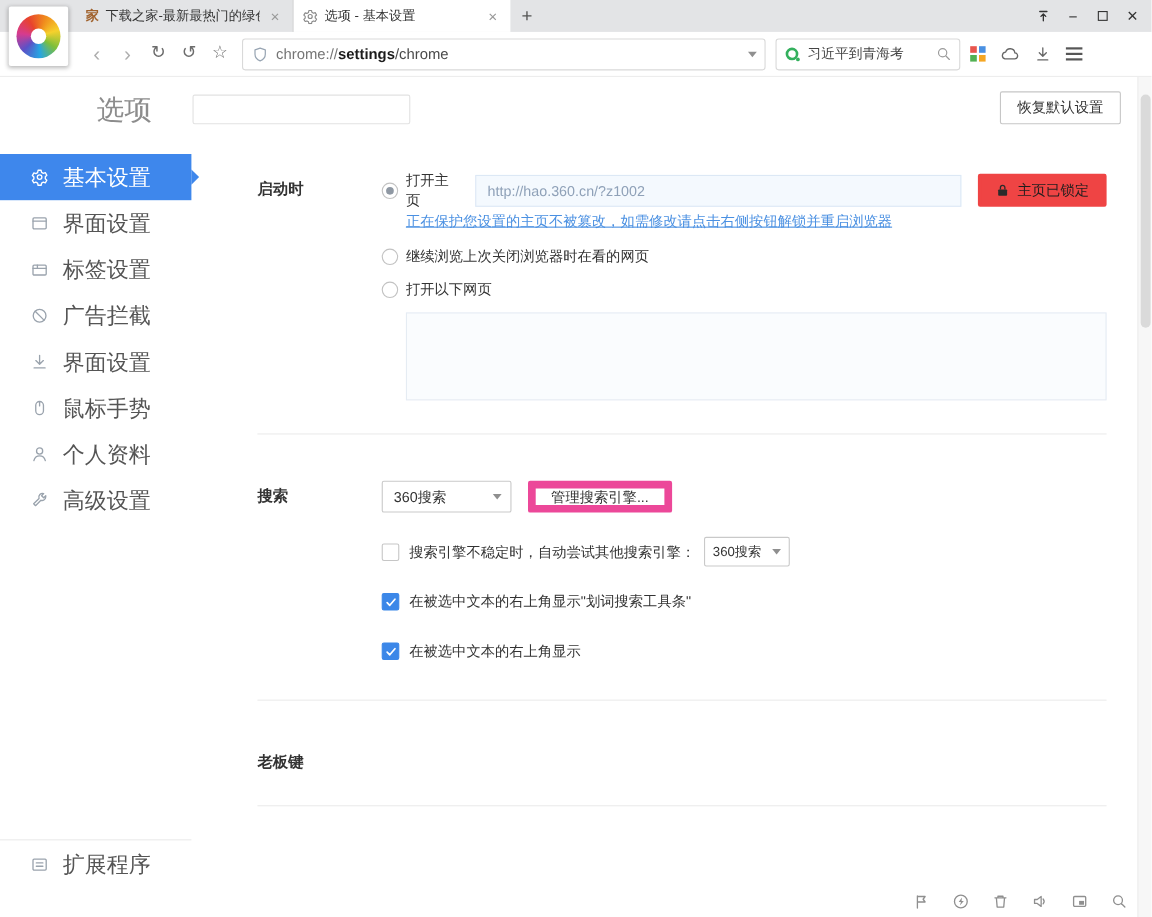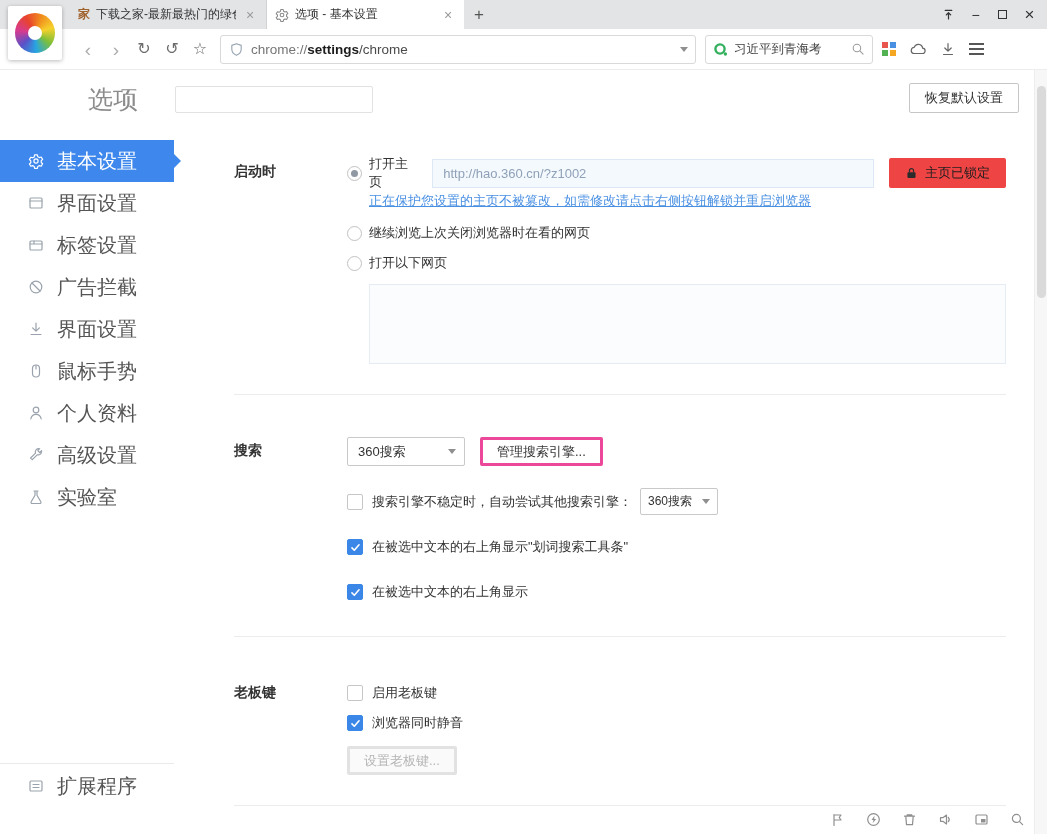--- a/index.html
+++ b/index.html
@@ -98,21 +98,21 @@
   .row-radio { height:30px; }
   .pages-box { margin:6px 0 0 22px; width:637px; height:80px; background:#fafcfe; border:1px solid #e5ecf3; }
 
   .divider { height:1px; background:#ececec; margin:30px 42px 42px 0; }
   .divider.last { margin:30px 42px 0 0; }
 
   .select { height:29px; border:1px solid #c9c9c9; border-radius:2px; background:#fff;
     display:flex; align-items:center; justify-content:space-between; padding:0 8px 0 10px; font-size:13px; color:#333; }
   .select-main { width:118px; }
   .select-mini { width:78px; height:27px; margin-left:8px; font-size:12px; padding:0 7px; }
-  .btn { height:29px; padding:0 14px; border:3px solid #ec4899; border-radius:2px; background:#fff;
+  .btn { height:29px; padding:0 14px; border:7px solid #ec4899; border-radius:2px; background:#fff;
     font-size:13px; color:#333; display:inline-flex; align-items:center; }
   .manage-btn { margin-left:15px; }
   .btn.disabled { border-color:#e2e2e2; background:#fafafa; color:#b5b5b5; }
 
   .checkbox { width:16px; height:16px; border:1px solid #c6c6c6; border-radius:2px; background:#fff; flex:none;
     display:flex; align-items:center; justify-content:center; }
   .checkbox.checked { background:#3b87e8; border-color:#3b87e8; }
   .cb-label { margin-left:9px; color:#333; }
   .row-fallback { margin-top:21px; height:29px; }
   .row-cb { margin-top:17px; height:28px; }
@@ -268,26 +268,20 @@
           <path d="M2.8 13.8c.7-3 2.8-4.4 5.2-4.4s4.5 1.4 5.2 4.4"></path>
       </svg>
       <span>个人资料</span>
     </div>
     <div class="side-item">
       <svg class="ic" width="16" height="16" viewBox="0 0 16 16">
         <path d="M13.6 4.6a3.4 3.4 0 0 1-4.4 3.2l-4.9 4.9-1.7-1.7 4.9-4.9A3.4 3.4 0 0 1 11.7 1.7L9.8 3.6l1.9 1.9 1.9-1.9z"></path>
       </svg>
       <span>高级设置</span>
     </div>
-    <div class="side-item">
-      <svg class="ic" width="16" height="16" viewBox="0 0 16 16">
-        <path d="M6 2h4M7 2v4.2l-3.8 6.6a1.1 1.1 0 0 0 1 1.7h7.6a1.1 1.1 0 0 0 1-1.7L9 6.2V2"></path>
-      </svg>
-      <span>实验室</span>
-    </div>
     <div class="side-bottom">
       <div class="side-divider"></div>
       <div class="side-item">
         <svg class="ic" width="16" height="16" viewBox="0 0 16 16">
           <rect x="2" y="3" width="12" height="10" rx="1"></rect>
             <path d="M5 6.5h6M5 9.5h6"></path>
         </svg>
         <span>扩展程序</span>
       </div>
     </div>
@@ -359,35 +353,20 @@
           </span>
           <span class="cb-label">在被选中文本的右上角显示</span>
         </div>
       </div>
     </div>
 
     <div class="divider"></div>
 
     <div class="section">
       <div class="section-label">老板键</div>
-      <div class="section-body">
-        <div class="row row-cb first">
-          <span class="checkbox"></span>
-          <span class="cb-label">启用老板键</span>
-        </div>
-        <div class="row row-cb" style="margin-top:2px">
-          <span class="checkbox checked">
-            <svg width="11" height="11" viewBox="0 0 14 14" style="display:block">
-              <path d="M2.5 7.5l3 3 6-7" fill="none" stroke="#fff" stroke-width="2" stroke-linecap="round" stroke-linejoin="round"></path>
-            </svg>
-          </span>
-          <span class="cb-label">浏览器同时静音</span>
-        </div>
-        <button class="btn disabled boss-btn">设置老板键...</button>
-      </div>
     </div>
 
     <div class="divider last"></div>
   </div>
 </div>
 
 <div class="statusbar">
   <span class="status-ic">
     <svg class="ic" width="15" height="15" viewBox="0 0 15 15">
         <path d="M4 13.5V2.5M4 3h7L9.2 5.5 11 8H4"></path>

